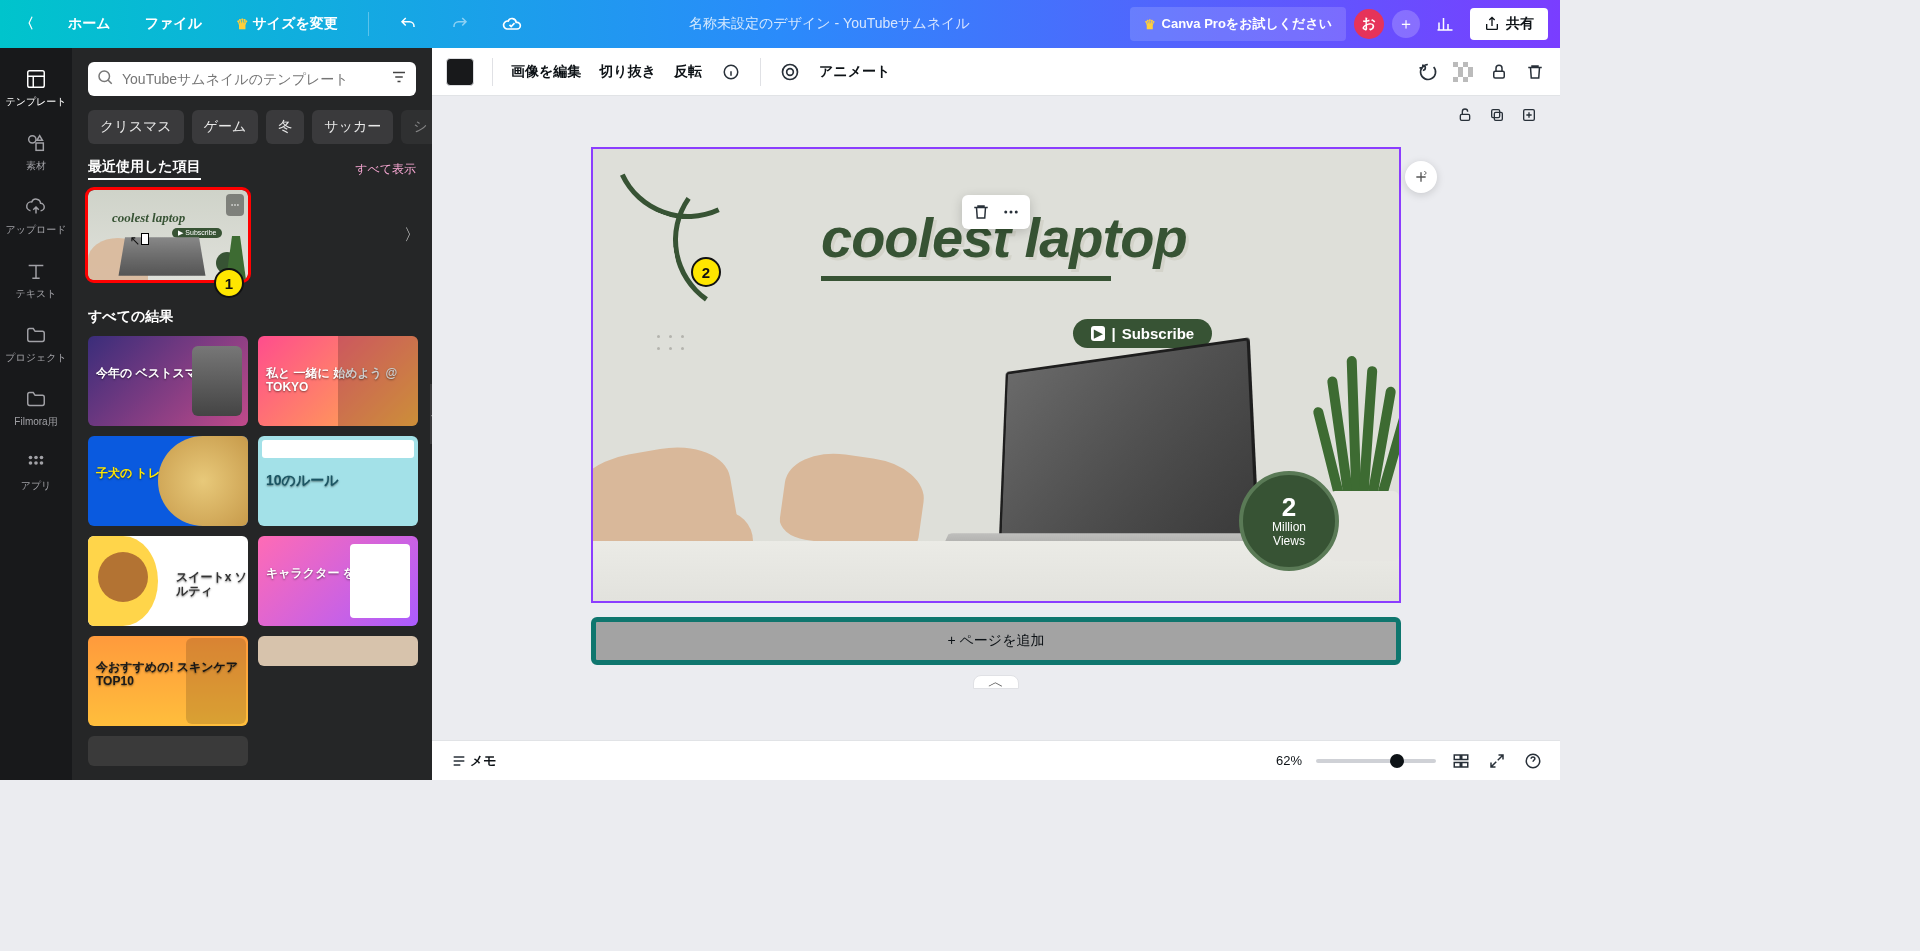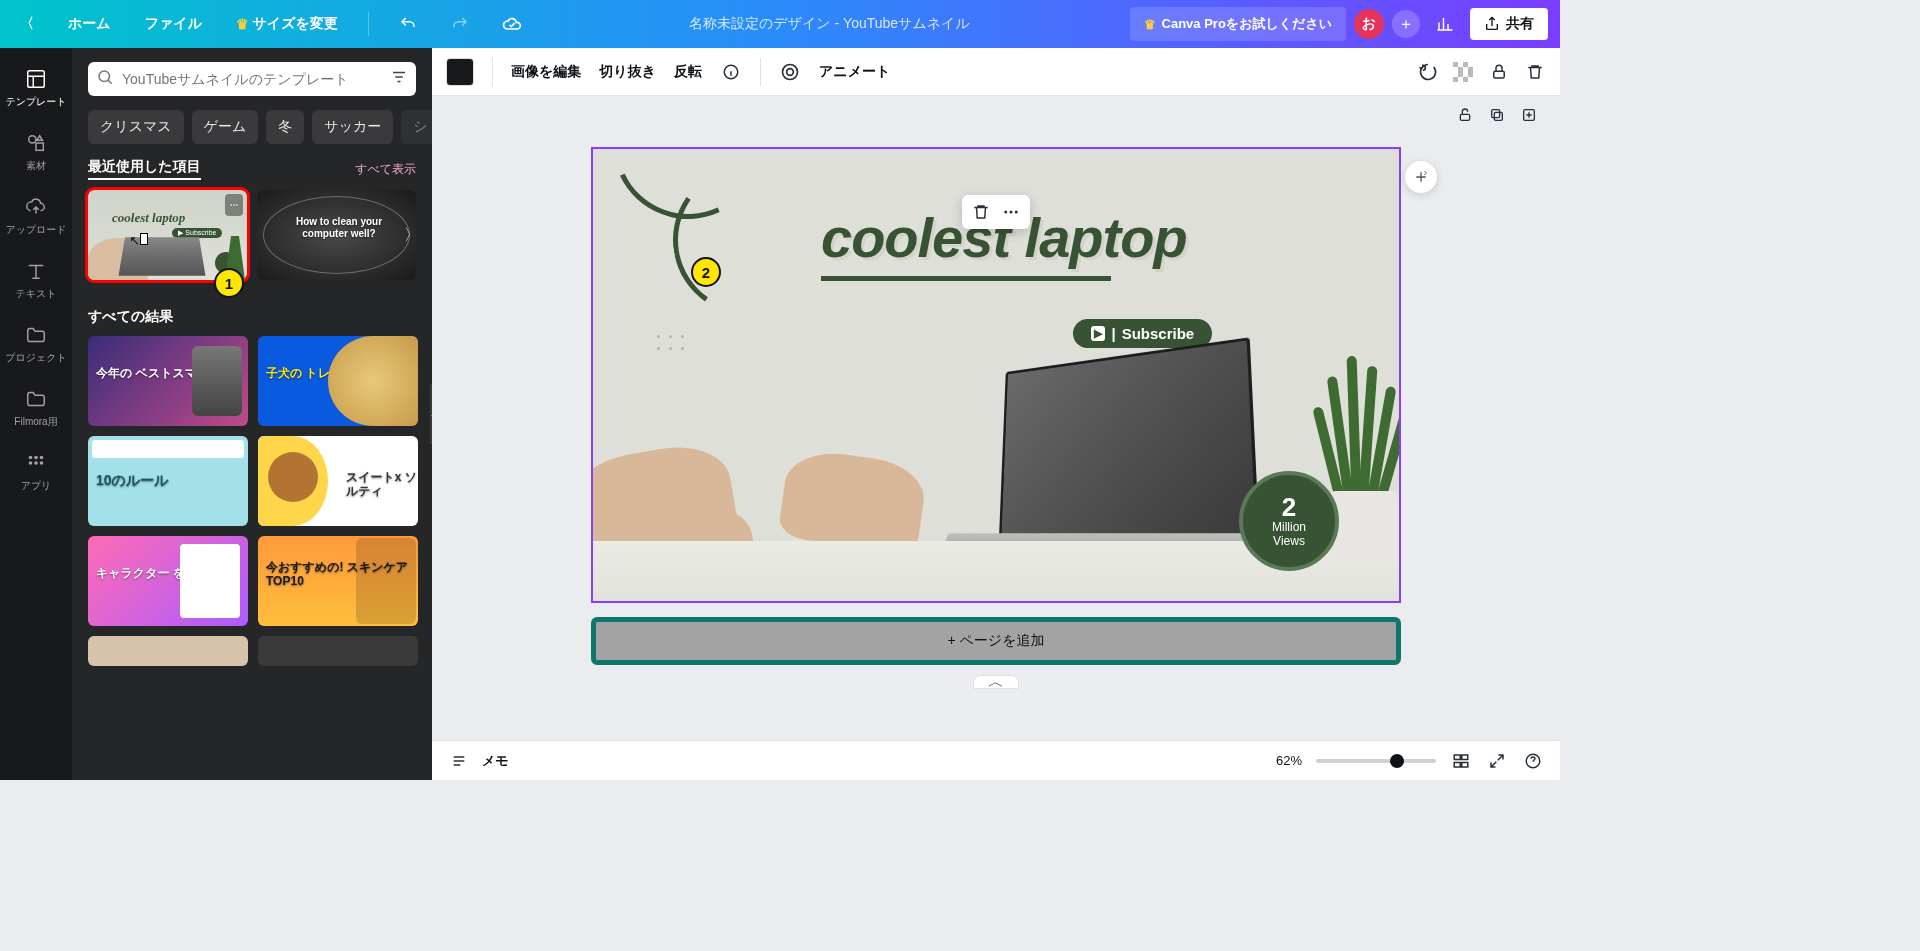--- a/index.html
+++ b/index.html
@@ -74,21 +74,21 @@
 .arc { position:absolute; border:5px solid #375334; border-radius:50%; }
 .arc.a1 { width:150px; height:150px; top:-80px; left:20px; border-color:transparent transparent #375334 transparent; transform:rotate(20deg);}
 .arc.a2 { width:150px; height:150px; top:16px; left:80px; border-color:transparent transparent transparent #375334; transform:rotate(-10deg);}
 .arc.a3 { width:190px; height:190px; bottom:-130px; left:420px; border-color:#375334 transparent transparent transparent; transform:rotate(-8deg);}
 .dots6 { position:absolute; display:grid; grid-template-columns:repeat(3,6px); grid-auto-rows:6px; gap:6px; }
 .dots6 span { width:3px; height:3px; background:#b4b4ae; border-radius:50%; }
 
 .add-page { margin:14px auto; width:810px; padding:10px; text-align:center; background:#a3a3a3; border:5px solid #0f766e; border-radius:6px; font-size:14px; color:#0d1216; cursor:pointer; }
 .chev-up { width:46px; height:14px; background:#fff; border:1px solid #e0e1e5; border-radius:8px 8px 0 0; margin:-4px auto 0; display:flex; align-items:center; justify-content:center; color:#555; cursor:pointer; }
 
-.bottombar { height:40px; background:#fff; border-top:1px solid #e1e3e6; display:flex; align-items:center; padding:0 16px; gap:12px; font-size:13px; color:#0d1216; }
+.bottombar { height:40px; background:#fff; border-top:1px solid #e1e3e6; display:flex; align-items:center; padding:0 16px; font-size:13px; color:#0d1216; }
 .bottombar .right { margin-left:auto; display:flex; align-items:center; gap:14px; }
 .slider { width:120px; height:4px; background:#cfd1d6; border-radius:2px; position:relative; }
 .slider .knob { position:absolute; top:-5px; width:14px; height:14px; border-radius:50%; background:#0d1216; }
 
 
 .thumb-txt { position:absolute; color:#fff; font-weight:700; font-size:12px; left:8px; top:30px; line-height:1.2; text-shadow:0 1px 2px rgba(0,0,0,.5);}
 </style>
 </head>
 <body>
 
@@ -254,39 +254,41 @@
         <div style="position:absolute;bottom:0;left:0;width:60px;height:42px;background:#d9b89a;border-radius:50% 50% 0 0;opacity:.9"></div>
         <div style="position:absolute;bottom:0;left:34px;width:80px;height:50px;background:linear-gradient(#888,#555);transform:perspective(200px) rotateX(40deg)"></div>
         <div style="position:absolute;bottom:0;right:2px;width:20px;height:44px;background:#3d6b32;clip-path:polygon(30% 0,70% 0,100% 100%,0 100%)"></div>
         <div style="position:absolute;top:4px;right:4px;background:rgba(0,0,0,.4);border-radius:4px;padding:2px 4px"><svg width="10" height="10" viewBox="0 0 24 24" fill="#fff">
               <circle cx="5" cy="12" r="2"></circle>
               <circle cx="12" cy="12" r="2"></circle>
               <circle cx="19" cy="12" r="2"></circle>
             </svg></div>
         <div style="position:absolute;top:48%;left:26%;font-size:13px;color:#111">↖<span style="display:inline-block;width:8px;height:12px;background:#fff;border:1px solid #000"></span></div>
       </div>
-      <div class="card" style="background:radial-gradient(#4a4a4a,#1a1a1a)">
-        <div class="thumb-txt" style="top:26px;left:22px;font-size:10px;text-align:center;width:120px">How to clean your
-computer well?</div>
-        <div style="position:absolute;inset:6px;border:1px solid rgba(255,255,255,.3);border-radius:50%"></div>
-      </div>
       <div style="position:absolute;right:-4px;top:50%;transform:translateY(-50%);color:#ccc">〉</div>
       <div class="badge-num" style="bottom:-18px;left:126px">
           <span>1</span>
         </div>
     </div>
 
     <div class="sec-head" style="margin-top:28px">
       <span class="ttl">すべての結果</span>
     </div>
     <div class="grid">
       <div class="card" style="background:linear-gradient(135deg,#3a2d7a,#c04a8a)">
           <div class="thumb-txt">今年の
 ベストスマホ</div>
           <div style="position:absolute;right:6px;top:10px;width:50px;height:70px;background:linear-gradient(#777,#444);border-radius:6px"></div>
+        </div>
+      <div class="card" style="background:linear-gradient(135deg,#ff4d8d,#ffb347)">
+          <div class="thumb-txt">私と
+一緒に
+始めよう
+@ TOKYO</div>
+          <div style="position:absolute;right:0;top:0;width:80px;height:90px;background:rgba(0,0,0,.2)"></div>
         </div>
       <div class="card" style="background:#0a5adf">
           <div class="thumb-txt" style="color:#ffe600">子犬の
 トレーニング
 方法</div>
           <div style="position:absolute;right:0;top:0;width:90px;height:90px;background:radial-gradient(#e8c97a,#c79a4a);border-radius:50% 0 0 50%"></div>
         </div>
       <div class="card" style="background:#a3e1e8">
           <div class="thumb-txt" style="color:#1a5563;top:36px;font-size:14px">10のルール</div>
           <div style="position:absolute;top:4px;left:4px;right:4px;height:18px;background:#fff;border-radius:3px"></div>

